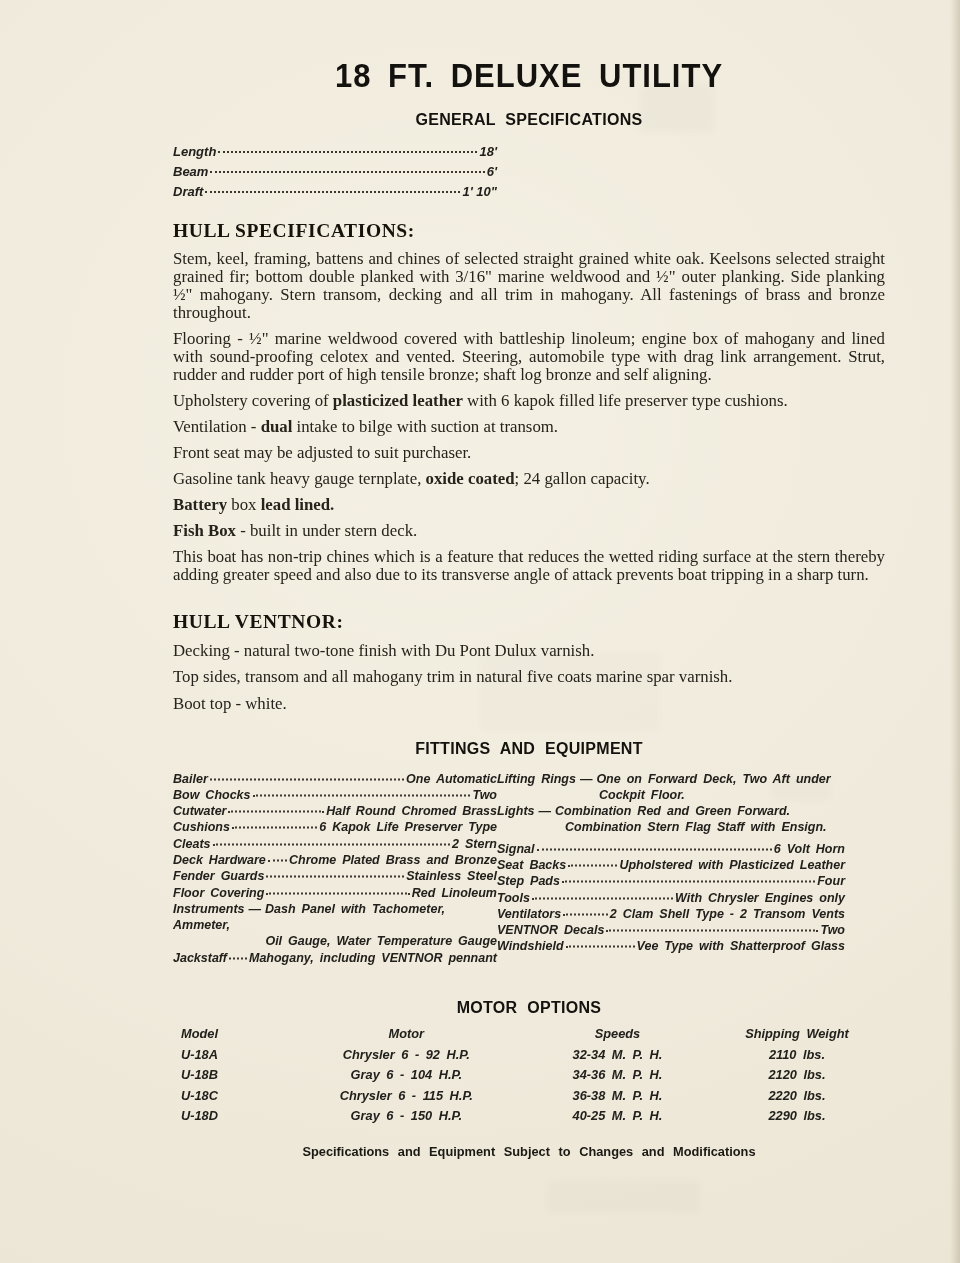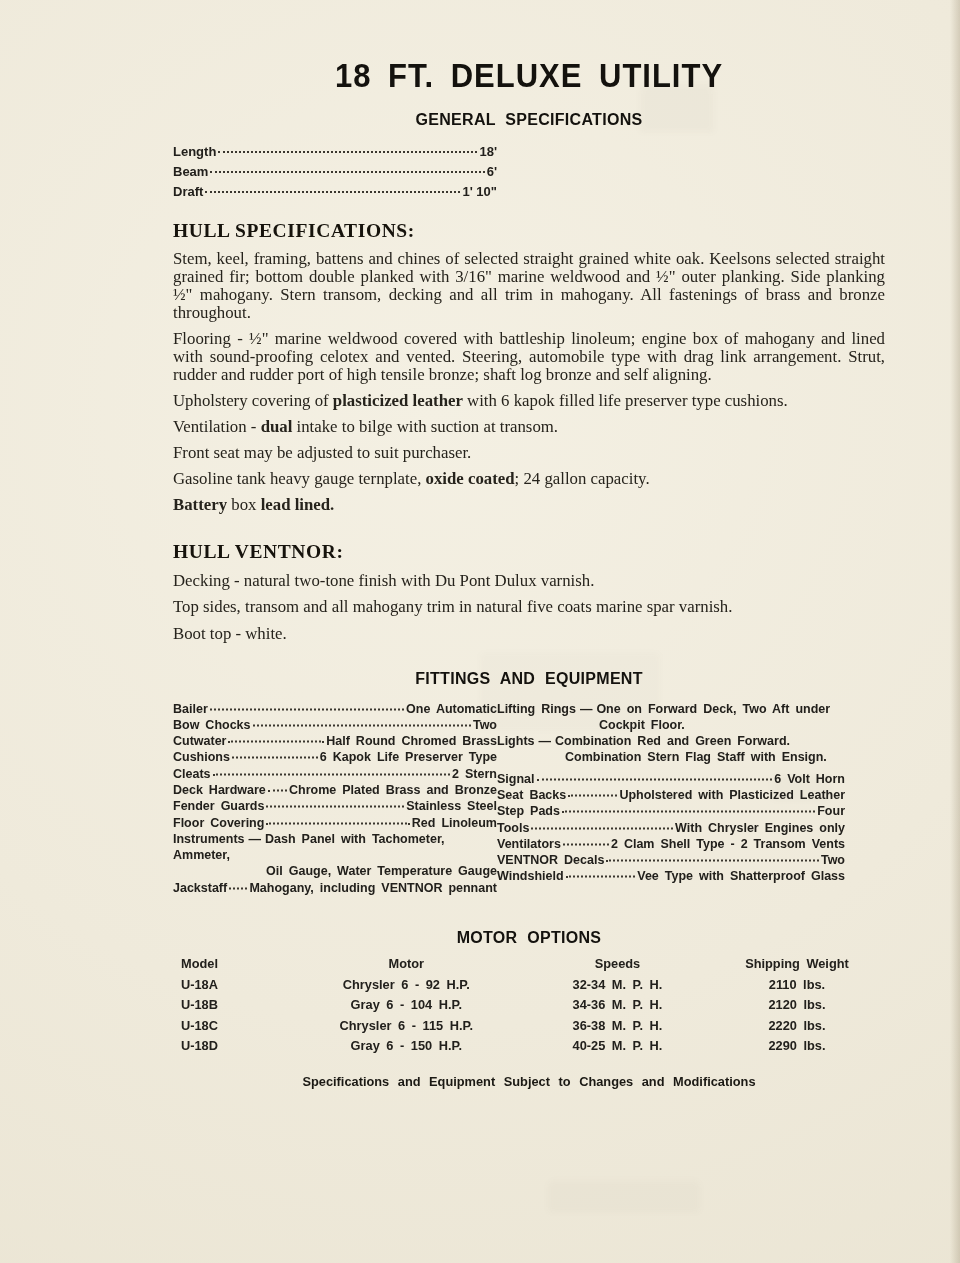--- a/index.html
+++ b/index.html
@@ -9,21 +9,21 @@
       radial-gradient(130% 95% at 45% 32%, #f4f0e3 0%, #efeadb 52%, #e9e3d1 100%);
     color:#22201c;
   }
   .sheet::after{
     content:"";position:absolute;top:0;right:0;width:10px;height:100%;
     background:linear-gradient(to left, rgba(140,125,95,.28), rgba(140,125,95,0));
     pointer-events:none;
   }
   .content{position:absolute;left:140px;top:59px;width:712px;margin-left:33px;}
 
-  .sans{font-family:"Liberation Sans","DejaVu Sans",sans-serif;font-weight:bold;}
+  .sans{font-family:"Liberation Sans","DejaVu Sans",sans-serif;font-weight:bold;font-style:italic;}
   .serif{font-family:"Liberation Serif","DejaVu Serif",serif;}
 
   .title{
     font-family:"Liberation Sans","DejaVu Sans",sans-serif;font-weight:bold;
     font-size:31px;letter-spacing:1px;word-spacing:7px;text-align:center;
     margin:0 0 16px;color:#14120e;transform:scaleY(1.05);
   }
   .section-head{
     font-family:"Liberation Sans","DejaVu Sans",sans-serif;font-weight:bold;
     font-size:16px;letter-spacing:.3px;word-spacing:5px;text-align:center;
@@ -113,20 +113,22 @@
     </div>
 
     <h3 class="serif-head">HULL SPECIFICATIONS:</h3>
     <p class="body just">Stem, keel, framing, battens and chines of selected straight grained white oak. Keelsons selected straight grained fir; bottom double planked with 3/16" marine weldwood and ½" outer planking. Side planking ½" mahogany.  Stern transom, decking and all trim in mahogany.  All fastenings of brass and bronze throughout.</p>
     <p class="body just">Flooring - ½" marine weldwood covered with battleship linoleum; engine box of mahogany and lined with sound-proofing celotex and vented.  Steering, automobile type with drag link arrangement.  Strut, rudder and rudder port of high tensile bronze; shaft log bronze and self aligning.</p>
     <p class="body just"><span>Upholstery covering of </span><b>plasticized leather</b><span> with 6 kapok filled life preserver type cushions.</span></p>
     <p class="body"><span>Ventilation - </span><b>dual</b><span> intake to bilge with suction at transom.</span></p>
     <p class="body">Front seat may be adjusted to suit purchaser.</p>
     <p class="body"><span>Gasoline tank heavy gauge ternplate, </span><b>oxide coated</b><span>; 24 gallon capacity.</span></p>
     <p class="body"><b>Battery</b><span> box </span><b>lead lined.</b></p>
+    <p class="body"><b>Fish Box</b><span> - built in under stern deck.</span></p>
+    <p class="body just">This boat has non-trip chines which is a feature that reduces the wetted riding surface at the stern thereby adding greater speed and also due to its transverse angle of attack prevents boat tripping in a sharp turn.</p>
 
     <h3 class="serif-head hf-head">HULL VENTNOR:</h3>
     <p class="body hf-line">Decking - natural two-tone finish with Du Pont Dulux varnish.</p>
     <p class="body hf-line">Top sides, transom and all mahogany trim in natural five coats marine spar varnish.</p>
     <p class="body hf-line">Boot top - white.</p>
 
     <h2 class="section-head fittings-head">FITTINGS AND EQUIPMENT</h2>
 
     <div class="fittings sans">
       <div class="fcol-l">

